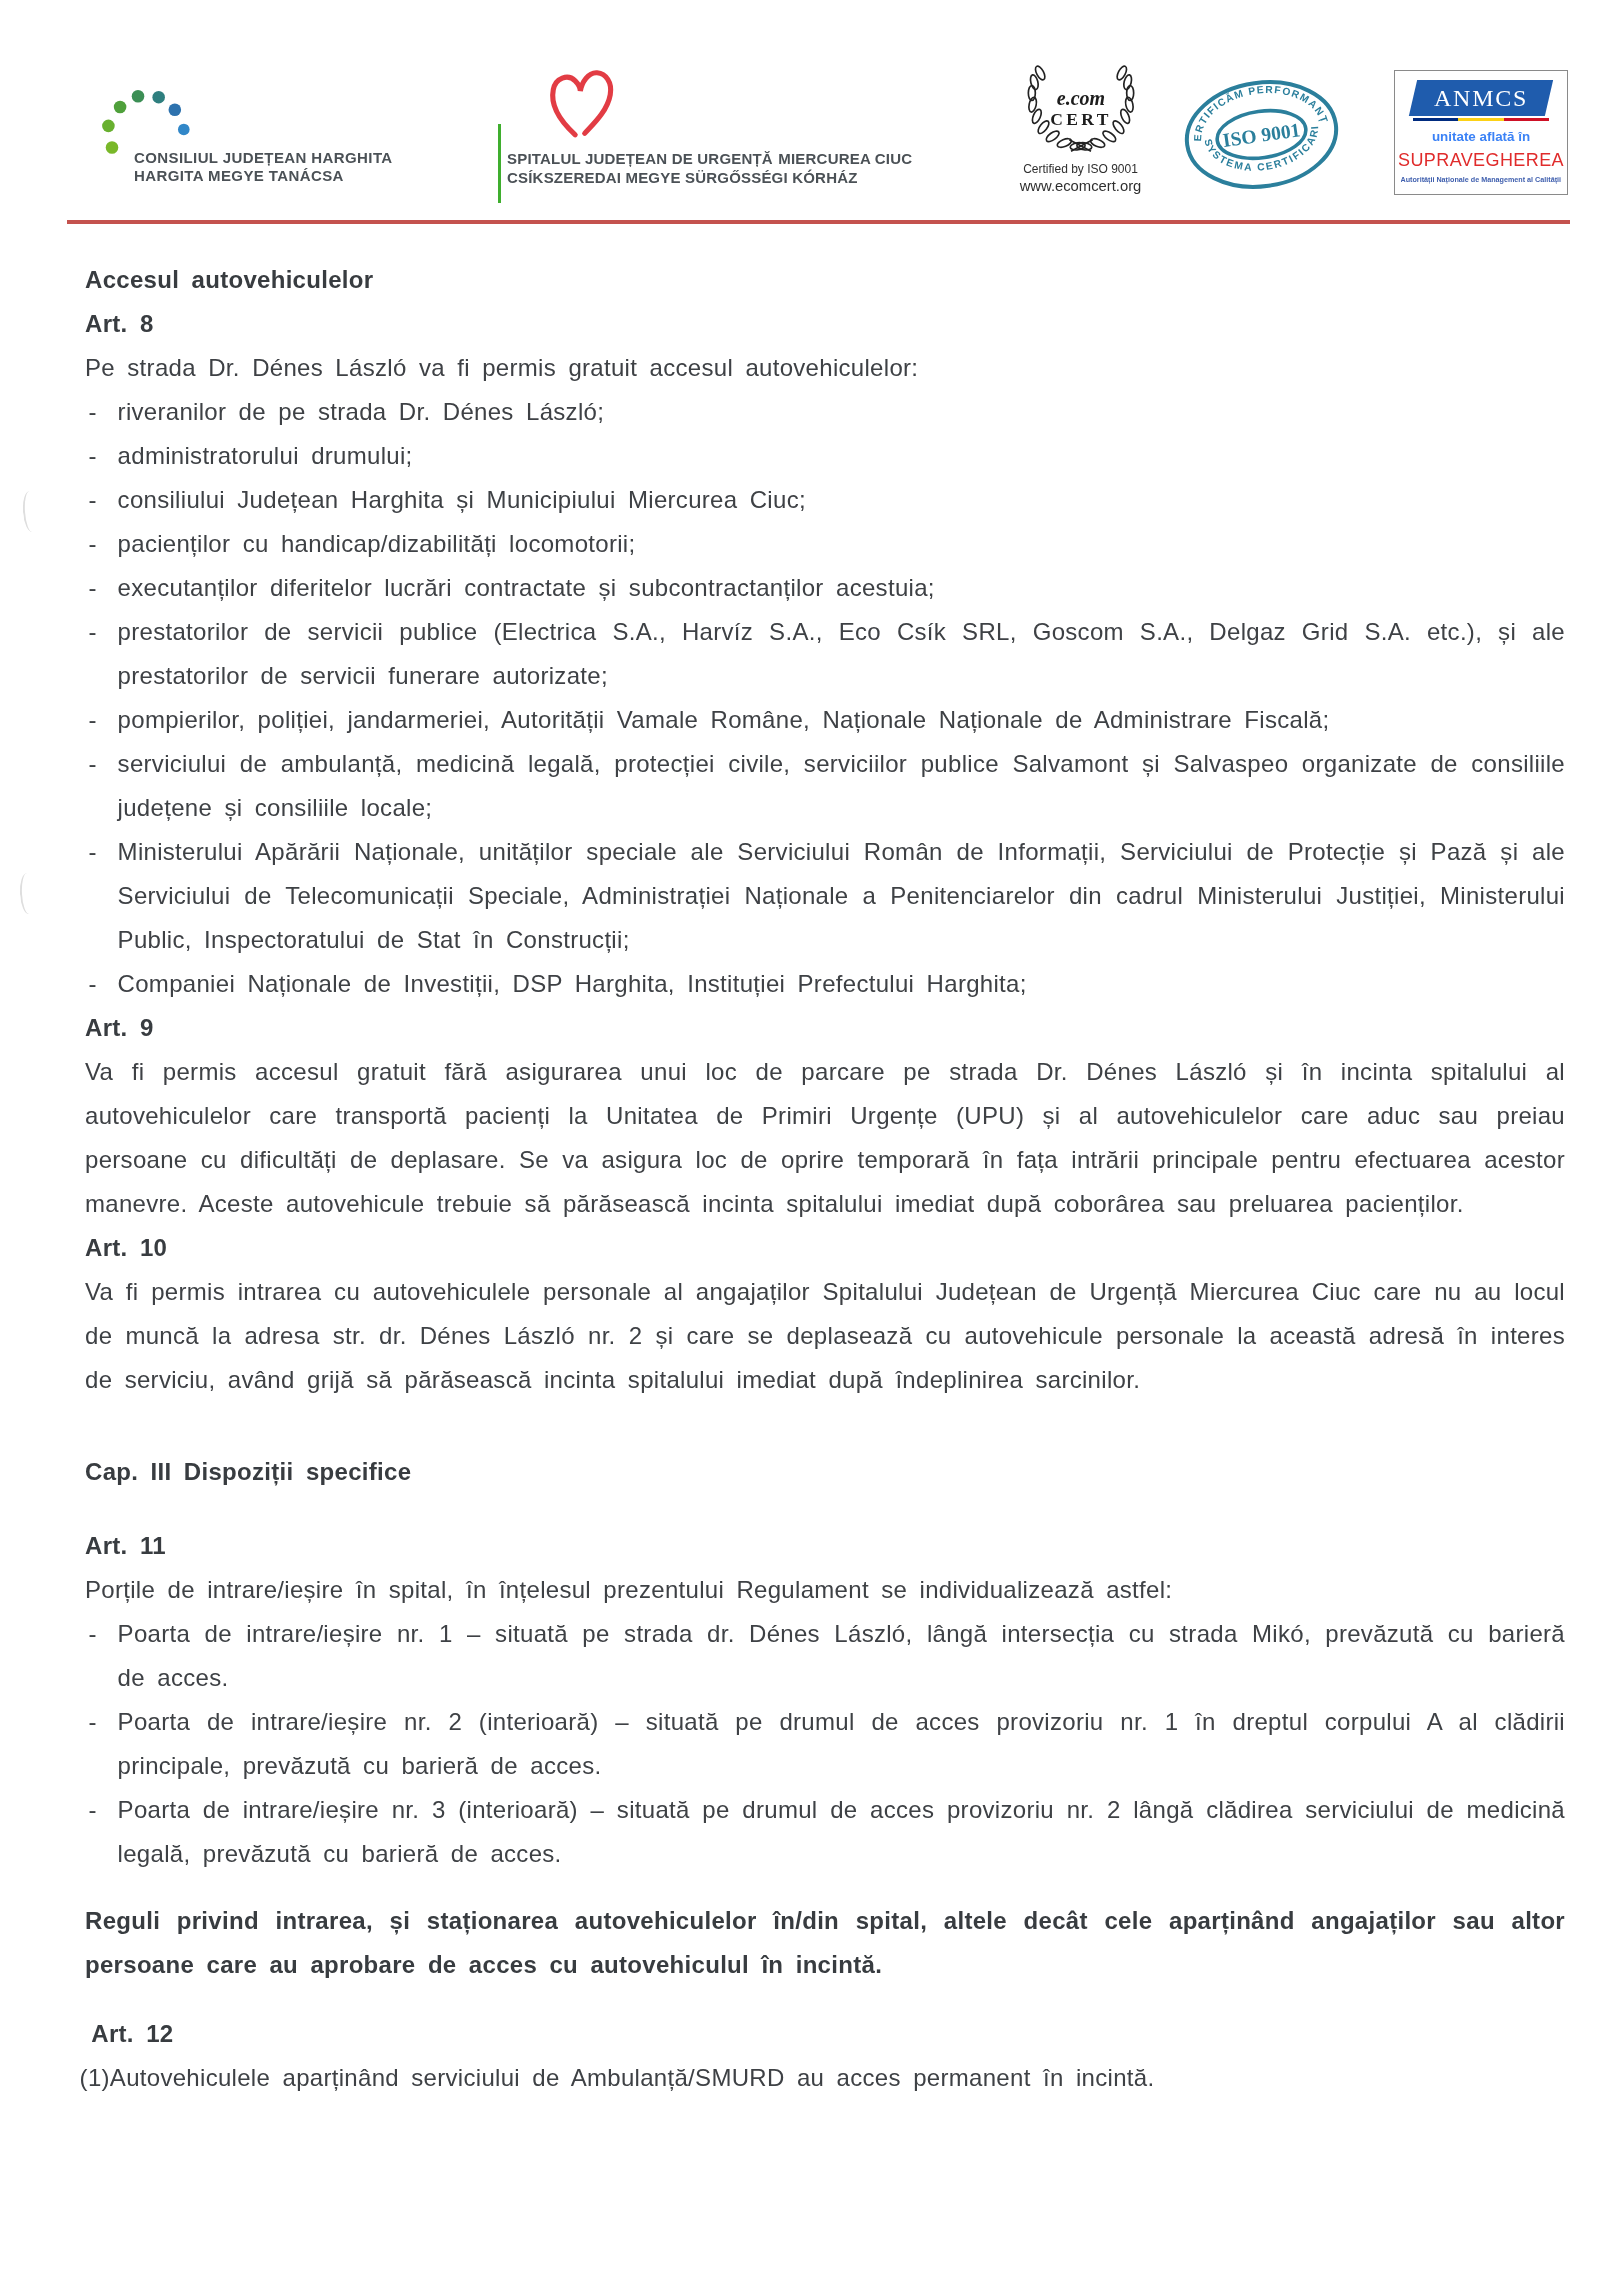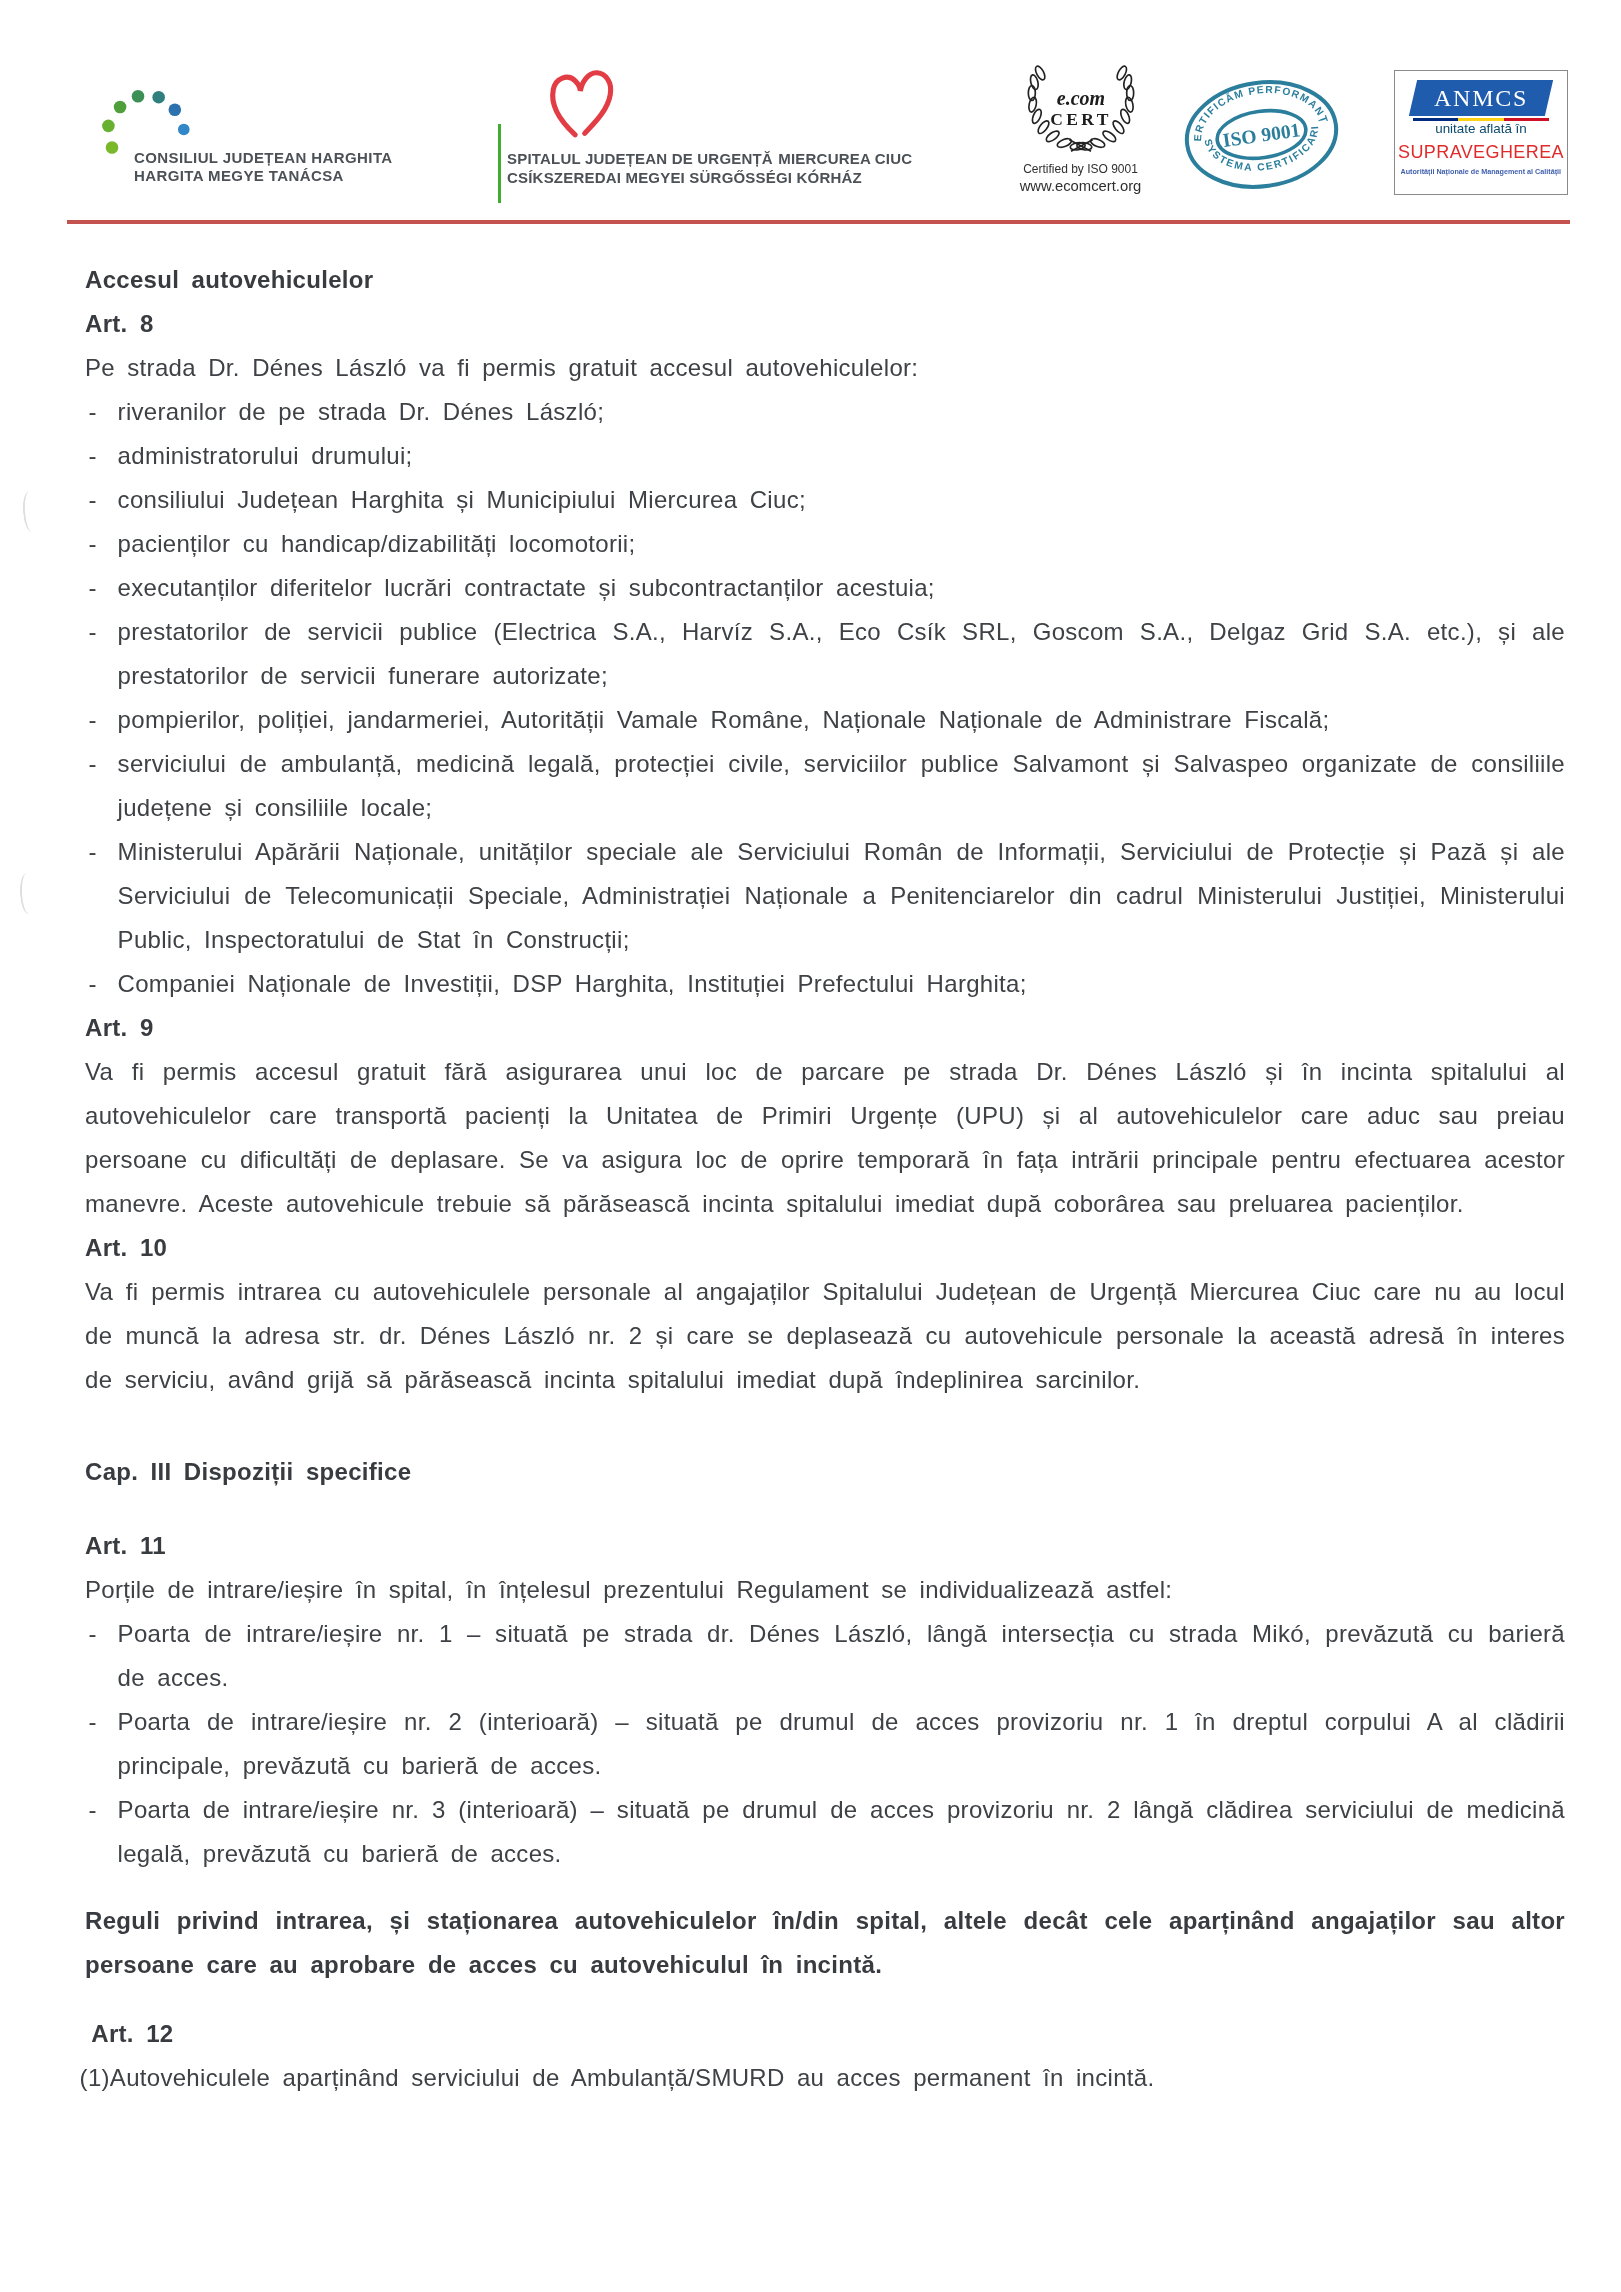--- a/index.html
+++ b/index.html
@@ -39,21 +39,21 @@
     margin-top:9px;width:136px;height:36px;background:#1f5cad;
     transform:skewX(-13deg);display:flex;align-items:center;justify-content:center;
   }
   .anmcs-plate span{
     transform:skewX(13deg);
     font-family:"Liberation Serif", serif;
     color:#ffffff;font-size:24px;letter-spacing:1.8px;
   }
   .anmcs-tricolor{width:136px;height:3.6px;margin-top:1.8px;
     background:linear-gradient(90deg,#002b7f 0 33.4%,#fcd116 33.4% 66.7%,#ce1126 66.7% 100%);}
-  .anmcs-t1{font-size:13.4px;font-weight:400;color:#0c4a6e;}
+  .anmcs-t1{margin-top:8px;font-size:13.4px;font-weight:700;color:#3b82f6;}
   .anmcs-t2{margin-top:6px;font-size:18px;font-weight:400;color:#e02b2b;letter-spacing:0.4px;}
   .anmcs-t3{margin-top:3.6px;font-size:7.2px;color:#3f5fae;white-space:nowrap;max-width:161px;overflow:hidden;font-weight:700;}
   .rule-red{position:absolute;left:67px;top:220px;width:1503px;height:3.6px;background:#c4524e;}
   
   .scan-paren{
     position:absolute;width:14.3px;height:41px;
     border-left:2.7px solid #dedede;border-radius:50%/50%;
   }
   
   .content{
@@ -95,21 +95,21 @@
 
   <div class="divider-green"></div>
 
   <div class="heart-logo">
     <svg width="73" height="86" viewBox="0 0 100 110">
       <path d="M40,100 C18,80 6,58 10,38 C13,22 30,16 40,26 C45,31 47,36 47,40 C49,28 58,14 70,15 C82,16 91,28 88,45 C84,68 64,86 53,98" fill="none" stroke="#e23c44" stroke-width="7" stroke-linecap="round"></path>
     </svg>
   </div>
   <div class="hospital-text">
     <div><span>SPITALUL JUDEȚEAN DE URGENȚĂ</span><span class="xbold">MIERCUREA CIUC</span></div>
-    <div>CSÍKSZEREDAI MEGYEI SÜRGŐSSÉGI KÓRHÁZ</div>
+    <div>CSÍKSZEREDAI MEGYE SÜRGŐSSÉGI KÓRHÁZ</div>
   </div>
 
   <div class="ecom">
     <svg width="150" height="94" viewBox="0 0 180 112">
       <g stroke="#222" stroke-width="2" fill="none">
         <g transform="translate(86,102) rotate(-8)">
             <ellipse rx="9" ry="4.2"></ellipse>
           </g>
         <g transform="translate(70,98) rotate(-22)">
             <ellipse rx="9" ry="4.2"></ellipse>

